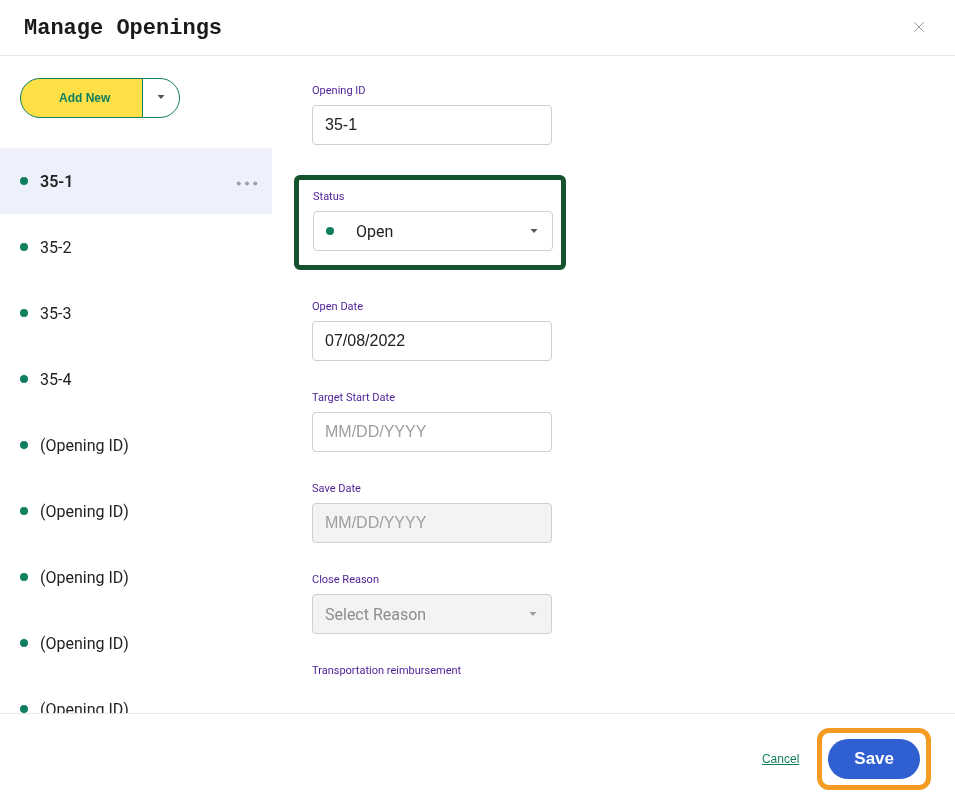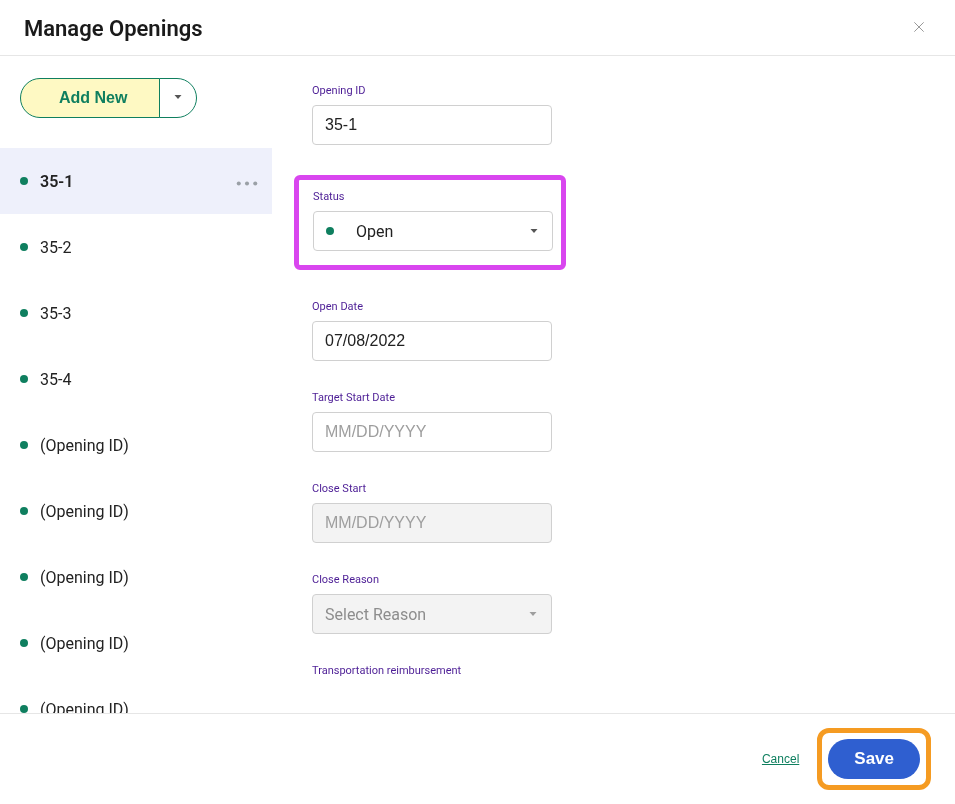--- a/index.html
+++ b/index.html
@@ -16,21 +16,21 @@
   }
 
   
   .modal-header {
     display: flex;
     align-items: center;
     justify-content: space-between;
     padding: 16px 24px 14px 24px;
     border-bottom: 1px solid #e6e6e6;
   }
-  .modal-title { font-size: 22px; font-weight: 600; }
+  .modal-title { font-size: 22px; font-weight: 600; font-family: Liberation Mono, monospace; }
   .close-btn {
     width: 24px; height: 24px;
     display: flex; align-items: center; justify-content: center;
     color: #999; cursor: pointer; background: none; border: none; padding: 0;
   }
   .close-btn svg { width: 16px; height: 16px; stroke: #999; stroke-width: 1.5; }
 
   
   .modal-body {
     flex: 1 1 auto;
@@ -53,23 +53,23 @@
   .sidebar::-webkit-scrollbar-thumb { background: #c8c8c8; border-radius: 5px; }
 
   .add-new-wrapper {
     display: flex;
     margin: 0 0 30px 20px;
   }
   .add-new-btn {
     height: 40px;
     border: 1px solid #0f7f5f;
     border-radius: 20px 0 0 20px;
-    background: #fef9c3;
+    background: #fde047;
     color: #0f7f5f;
-    font-size: 16px;
+    font-size: 12px;
     font-weight: 600;
     padding: 0 32px 0 38px;
     cursor: pointer;
   }
   .add-new-chev {
     height: 40px;
     width: 38px;
     border: 1px solid #0f7f5f;
     border-left: 1px solid #0f7f5f;
     margin-left: -1px;
@@ -150,21 +150,21 @@
     display: flex;
     align-items: center;
     justify-content: space-between;
     cursor: pointer;
   }
   .select-input .sel-left { display:flex; align-items:center; gap:10px; }
   .select-input .chev svg { width: 12px; height: 12px; fill: #555; }
   .select-input.disabled .chev svg { fill: #9e9e9e; }
 
   .highlight-box {
-    border: 5px solid #d946ef;
+    border: 5px solid #14532d;
     border-radius: 6px;
     padding: 10px 14px 14px 14px;
     width: 272px;
     margin-left: -18px;
     margin-bottom: 30px;
   }
   .highlight-box .form-label { margin-top: 0; }
 
   
   .modal-footer {
@@ -295,21 +295,21 @@
       <label class="form-label">Open Date</label>
       <input class="text-input" type="text" value="07/08/2022" style="">
     </div>
 
     <div class="form-group">
       <label class="form-label">Target Start Date</label>
       <input class="text-input" type="text" placeholder="MM/DD/YYYY" style="">
     </div>
 
     <div class="form-group">
-      <label class="form-label">Close Start</label>
+      <label class="form-label">Save Date</label>
       <input class="text-input disabled" type="text" disabled="" placeholder="MM/DD/YYYY" style="">
     </div>
 
     <div class="form-group">
       <label class="form-label">Close Reason</label>
       <div class="select-input disabled">
         <span>Select Reason</span>
         <span class="chev">
           <svg viewBox="0 0 24 24">
               <path d="M5 8 L12 16 L19 8 Z"></path>

